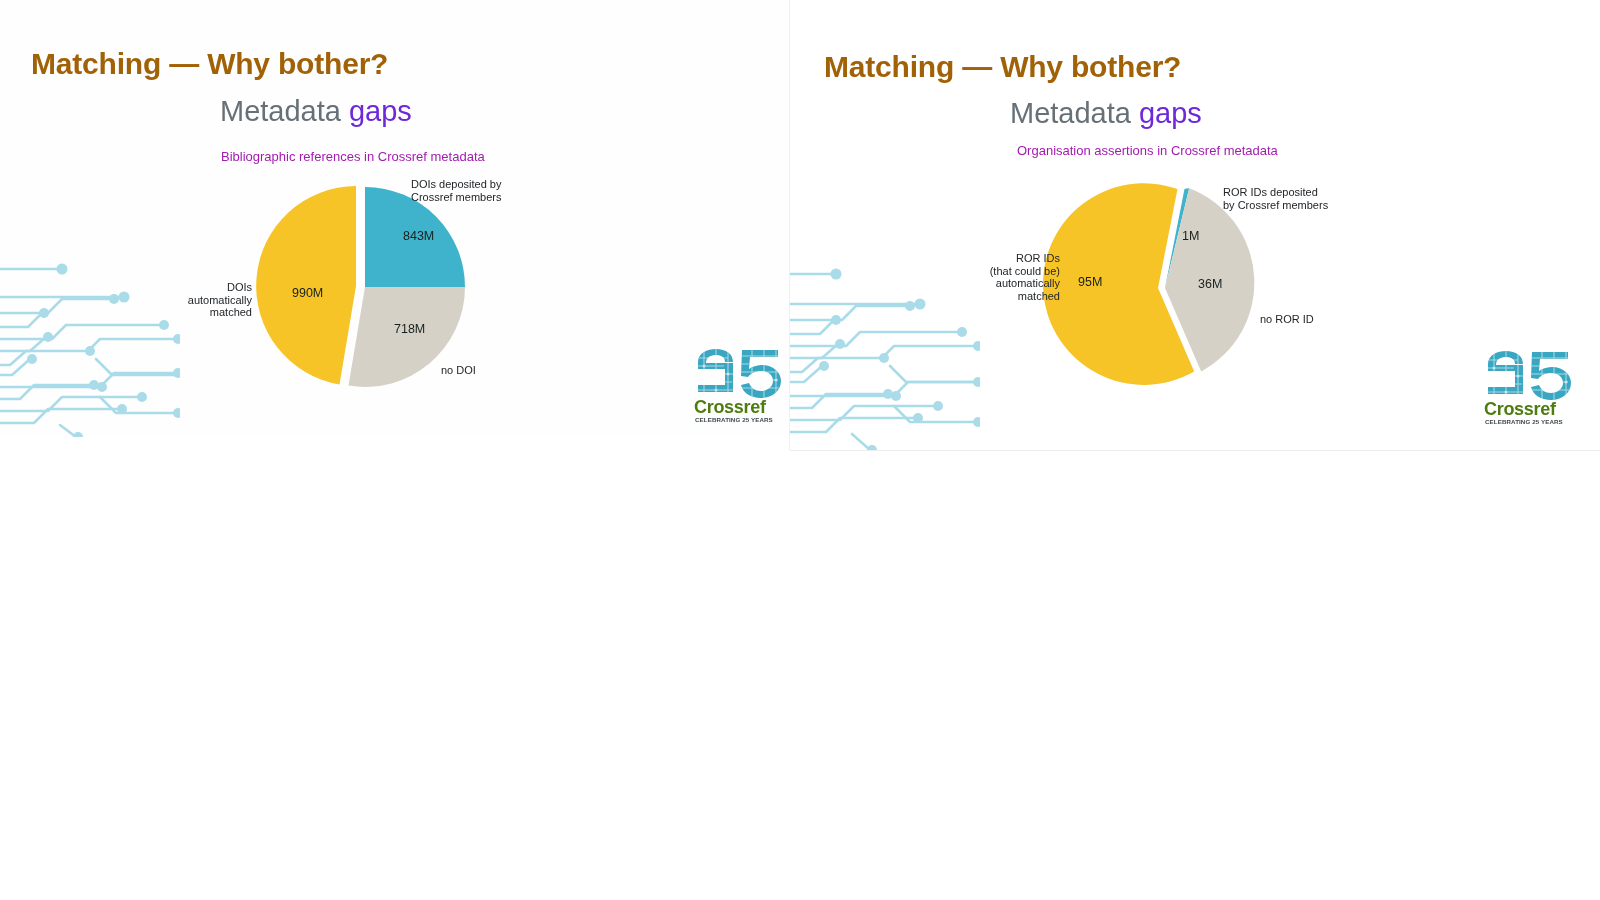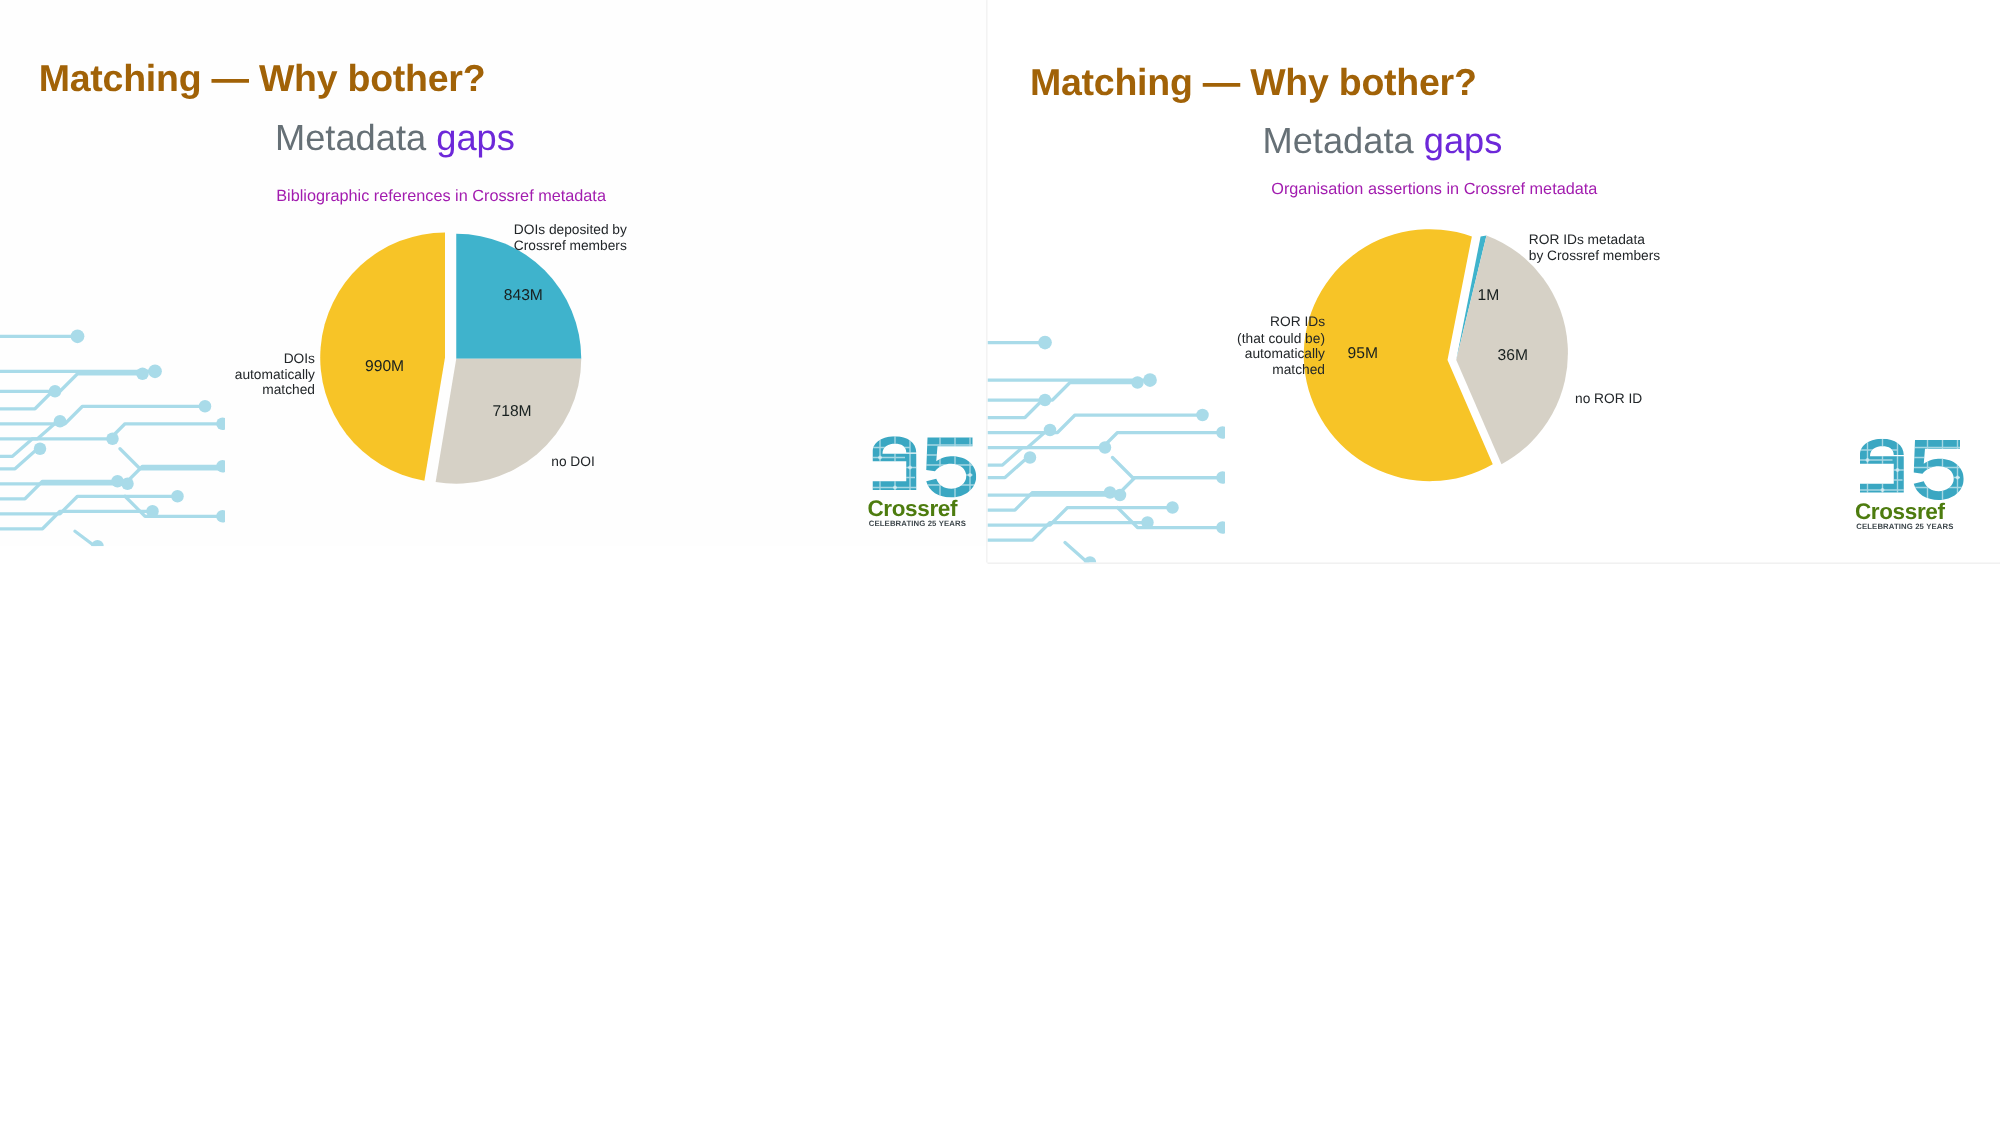--- a/index.html
+++ b/index.html
@@ -247,21 +247,21 @@
 
         <path fill="#3fb3cc" d="M 235 118 L 254.5 19.1 A 100.8 100.8 0 0 1 259.2 18.3 Z"></path>
 
         <path fill="#d6d1c6" d="M 235 118 L 259.2 18.3 A 100.8 100.8 0 0 1 271.2 201.4 Z"></path>
 
         <text x="148" y="116" font-size="12.5" fill="#18201f" font-family="Liberation Sans, sans-serif">95M</text>
         <text x="252" y="70" font-size="12.5" fill="#18201f" font-family="Liberation Sans, sans-serif">1M</text>
         <text x="268" y="118" font-size="12.5" fill="#18201f" font-family="Liberation Sans, sans-serif">36M</text>
       </svg>
 
-      <div class="pie-label left-align" style="left:293px; top:16px; width:180px;">ROR IDs metadata
+      <div class="pie-label left-align" style="left:293px; top:16px; width:180px;">ROR IDs deposited
 by Crossref members</div>
 
       <div class="pie-label left-align" style="left:330px; top:105px; width:110px;margin-top:38px;">no ROR ID</div>
 
       <div class="pie-label right-align" style="left:20px; top:82px; width:110px;">ROR IDs
 (that could be)
 automatically
 matched</div>
     </div>
 

